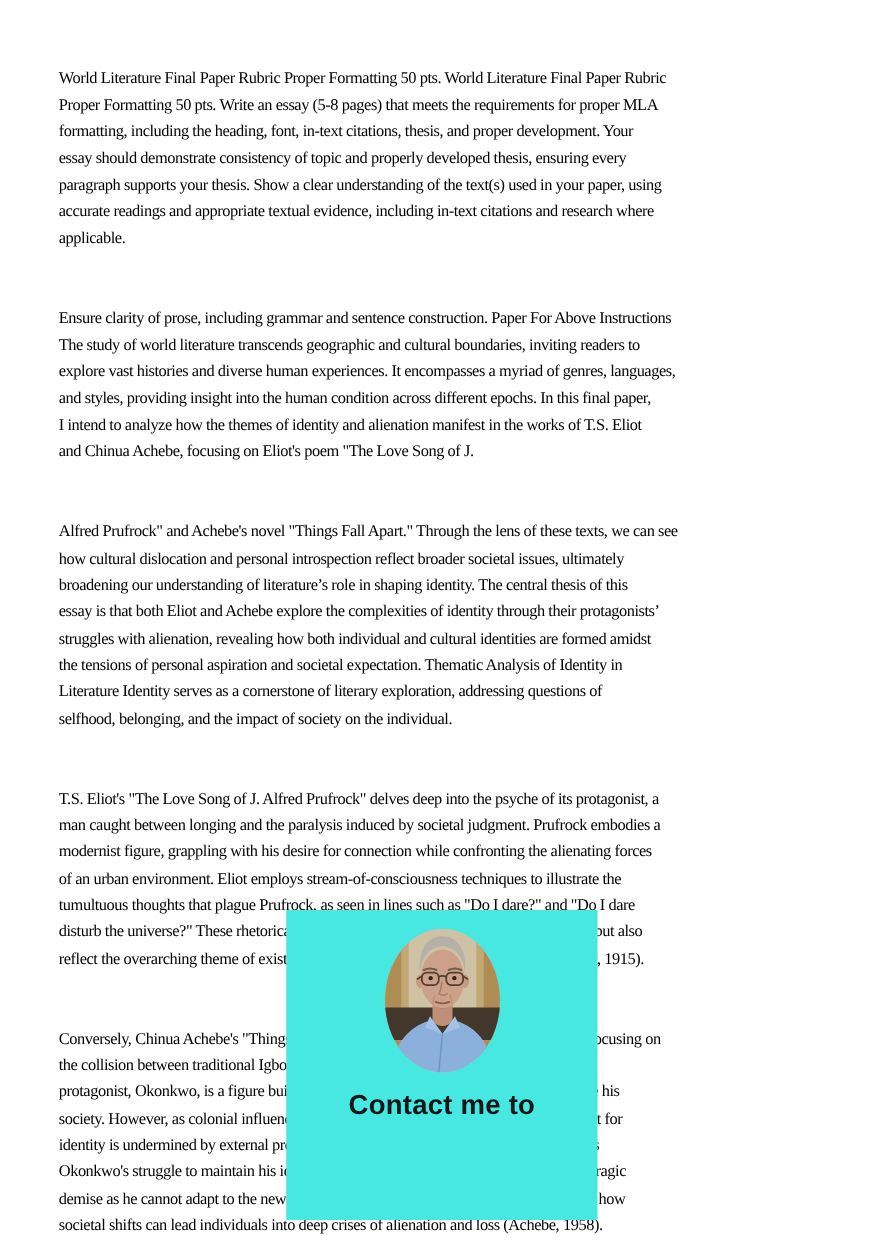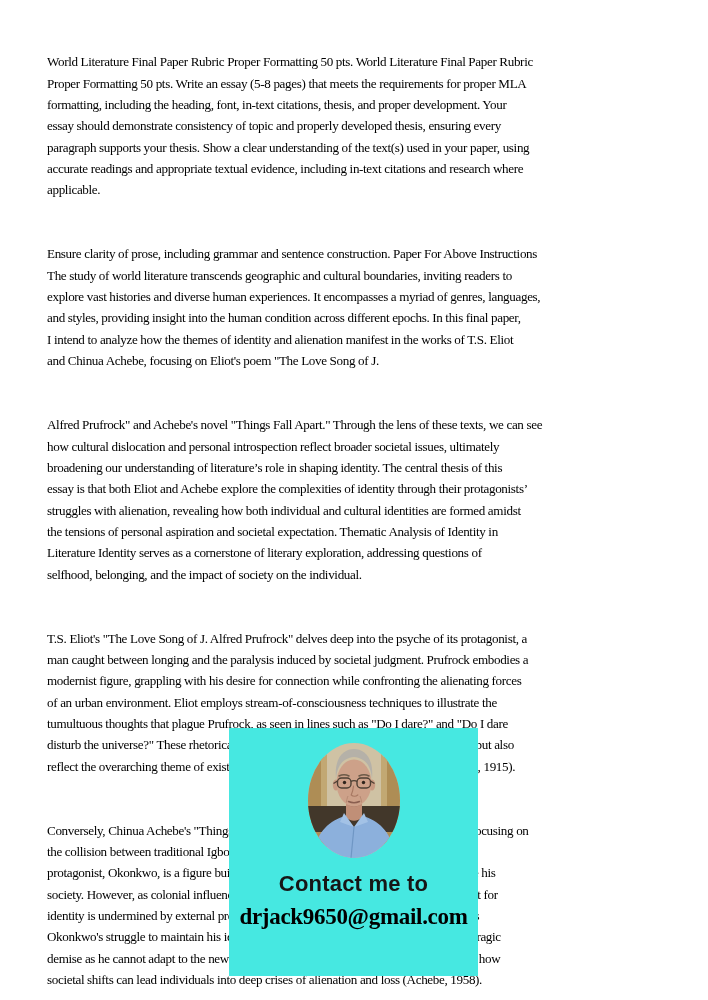--- a/index.html
+++ b/index.html
@@ -141,16 +141,15 @@
         <path d="M40 53 C39 55.5 38.5 57.5 38.5 59.5" stroke="#b68a73" stroke-width="1" fill="none"></path>
         <path d="M52 53 C53 55.5 53.5 57.5 53.5 59.5" stroke="#b68a73" stroke-width="1" fill="none"></path>
         <path d="M40.5 58.5 C44 60 48 60 51.5 58.5" stroke="#8a5f50" stroke-width="1.5" fill="none" stroke-linecap="round"></path>
       </g>
     </svg>
 
     <div class="ad-headline">
       <div>Contact me to</div>
     </div>
 
-    <div class="ad-email">drjack9650@gmail.com</div>
   </div>
 
 </div>
 
 </body></html>

